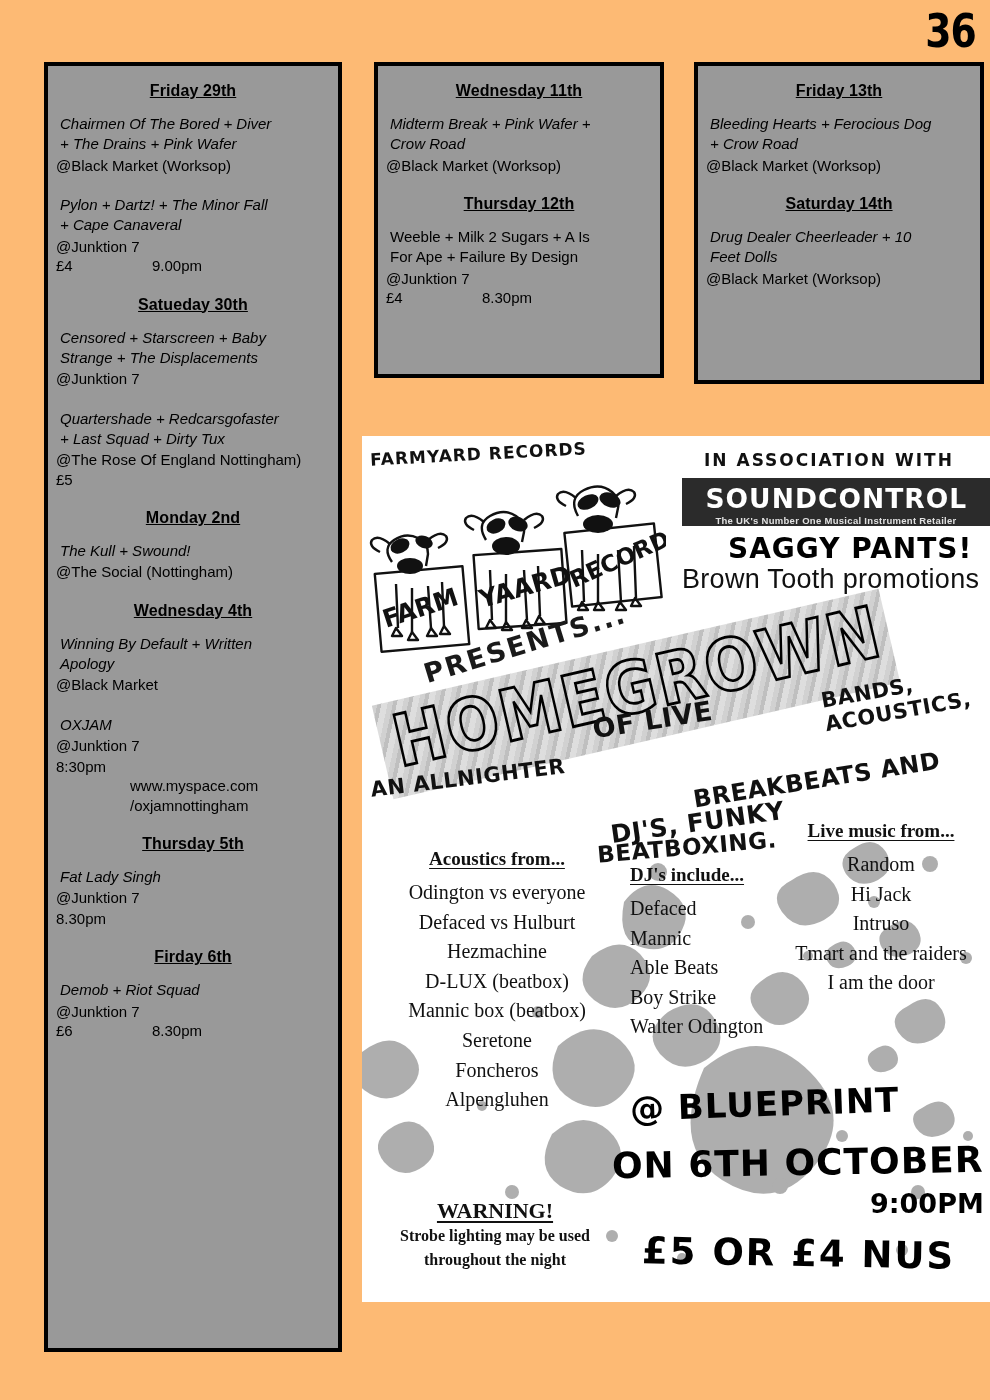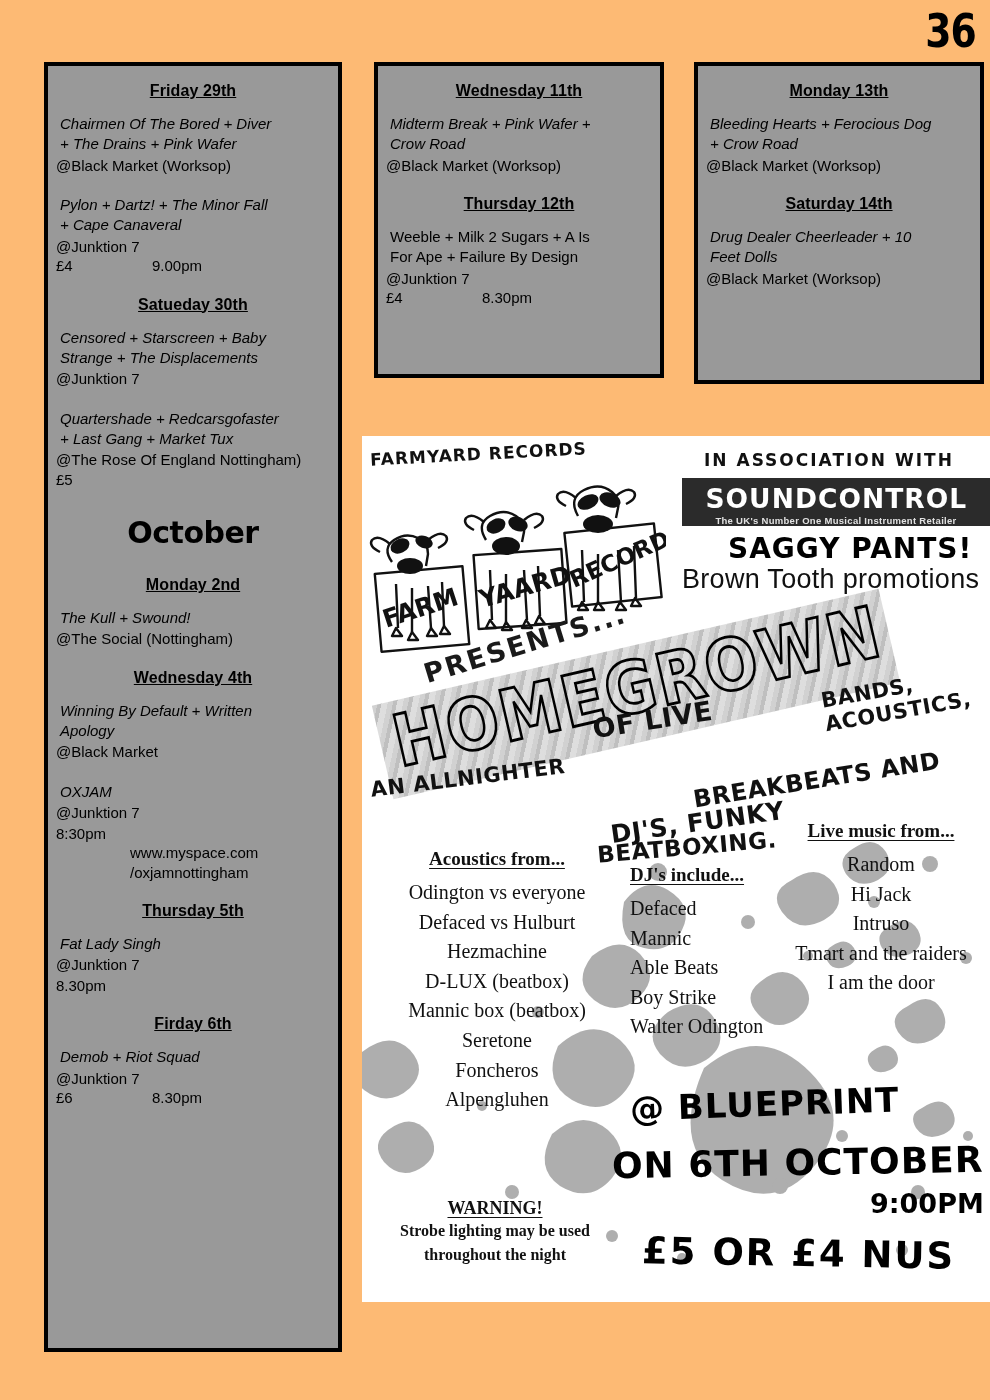--- a/index.html
+++ b/index.html
@@ -186,21 +186,21 @@
 
   #col-acoustics { left: 0px;  top: 412px; width: 270px; text-align: center; }
   #col-djs       { left: 268px;top: 428px; width: 160px; text-align: left; }
   #col-live      { left: 408px;top: 384px; width: 222px; text-align: center; }
 
   .warn {
     position: absolute; left: 0px; top: 762px; width: 266px;
     font-family: "Liberation Serif", serif; text-align: center; color: #111;
   }
   .warn .whdr {
-    font-weight: bold; font-size: 18px;
+    font-weight: bold; font-size: 22px;
     text-decoration: underline; text-underline-offset: 3px;
   }
   .warn .wline { font-size: 16px; font-weight: bold; line-height: 1.5; }
 
   
   .hw {
     position: absolute;
     font-family: "DejaVu Sans", sans-serif;
     font-weight: bold; color: #000;
   }
@@ -233,28 +233,27 @@
         </div>
       </div>
       <div class="day-head">Satueday 30th</div>
       <div class="ev">
         <div class="ev-bands">Censored  +  Starscreen  +  Baby</div>
         <div class="ev-bands">Strange  +  The Displacements</div>
         <div class="ev-venue">@Junktion 7</div>
       </div>
       <div class="ev">
         <div class="ev-bands">Quartershade  +  Redcarsgofaster</div>
-        <div class="ev-bands">+  Last Gang  +  Market Tux</div>
+        <div class="ev-bands">+  Last Squad  +  Dirty Tux</div>
         <div class="ev-venue">@The Rose Of England Nottingham)</div>
         <div class="ev-cost">
           <span class="price">£5</span>
           <span></span>
         </div>
       </div>
-      <div class="month-head">October</div>
       <div class="day-head">Monday 2nd</div>
       <div class="ev">
         <div class="ev-bands">The Kull  +  Swound!</div>
         <div class="ev-venue">@The Social (Nottingham)</div>
       </div>
       <div class="day-head">Wednesday 4th</div>
       <div class="ev">
         <div class="ev-bands">Winning By Default  +  Written</div>
         <div class="ev-bands">Apology</div>
         <div class="ev-venue">@Black Market</div>
@@ -296,21 +295,21 @@
         <div class="ev-bands upright">For Ape  +  Failure By Design</div>
         <div class="ev-venue">@Junktion 7</div>
         <div class="ev-cost">
           <span class="price">£4</span>
           <span>8.30pm</span>
         </div>
       </div>
     </div>
 
   <div class="listbox" id="box-right">
-      <div class="day-head">Monday 13th</div>
+      <div class="day-head">Friday 13th</div>
       <div class="ev">
         <div class="ev-bands">Bleeding Hearts  +  Ferocious Dog</div>
         <div class="ev-bands">+  Crow Road</div>
         <div class="ev-venue">@Black Market (Worksop)</div>
       </div>
       <div class="day-head">Saturday 14th</div>
       <div class="ev">
         <div class="ev-bands">Drug Dealer Cheerleader  +  10</div>
         <div class="ev-bands">Feet Dolls</div>
         <div class="ev-venue">@Black Market (Worksop)</div>

